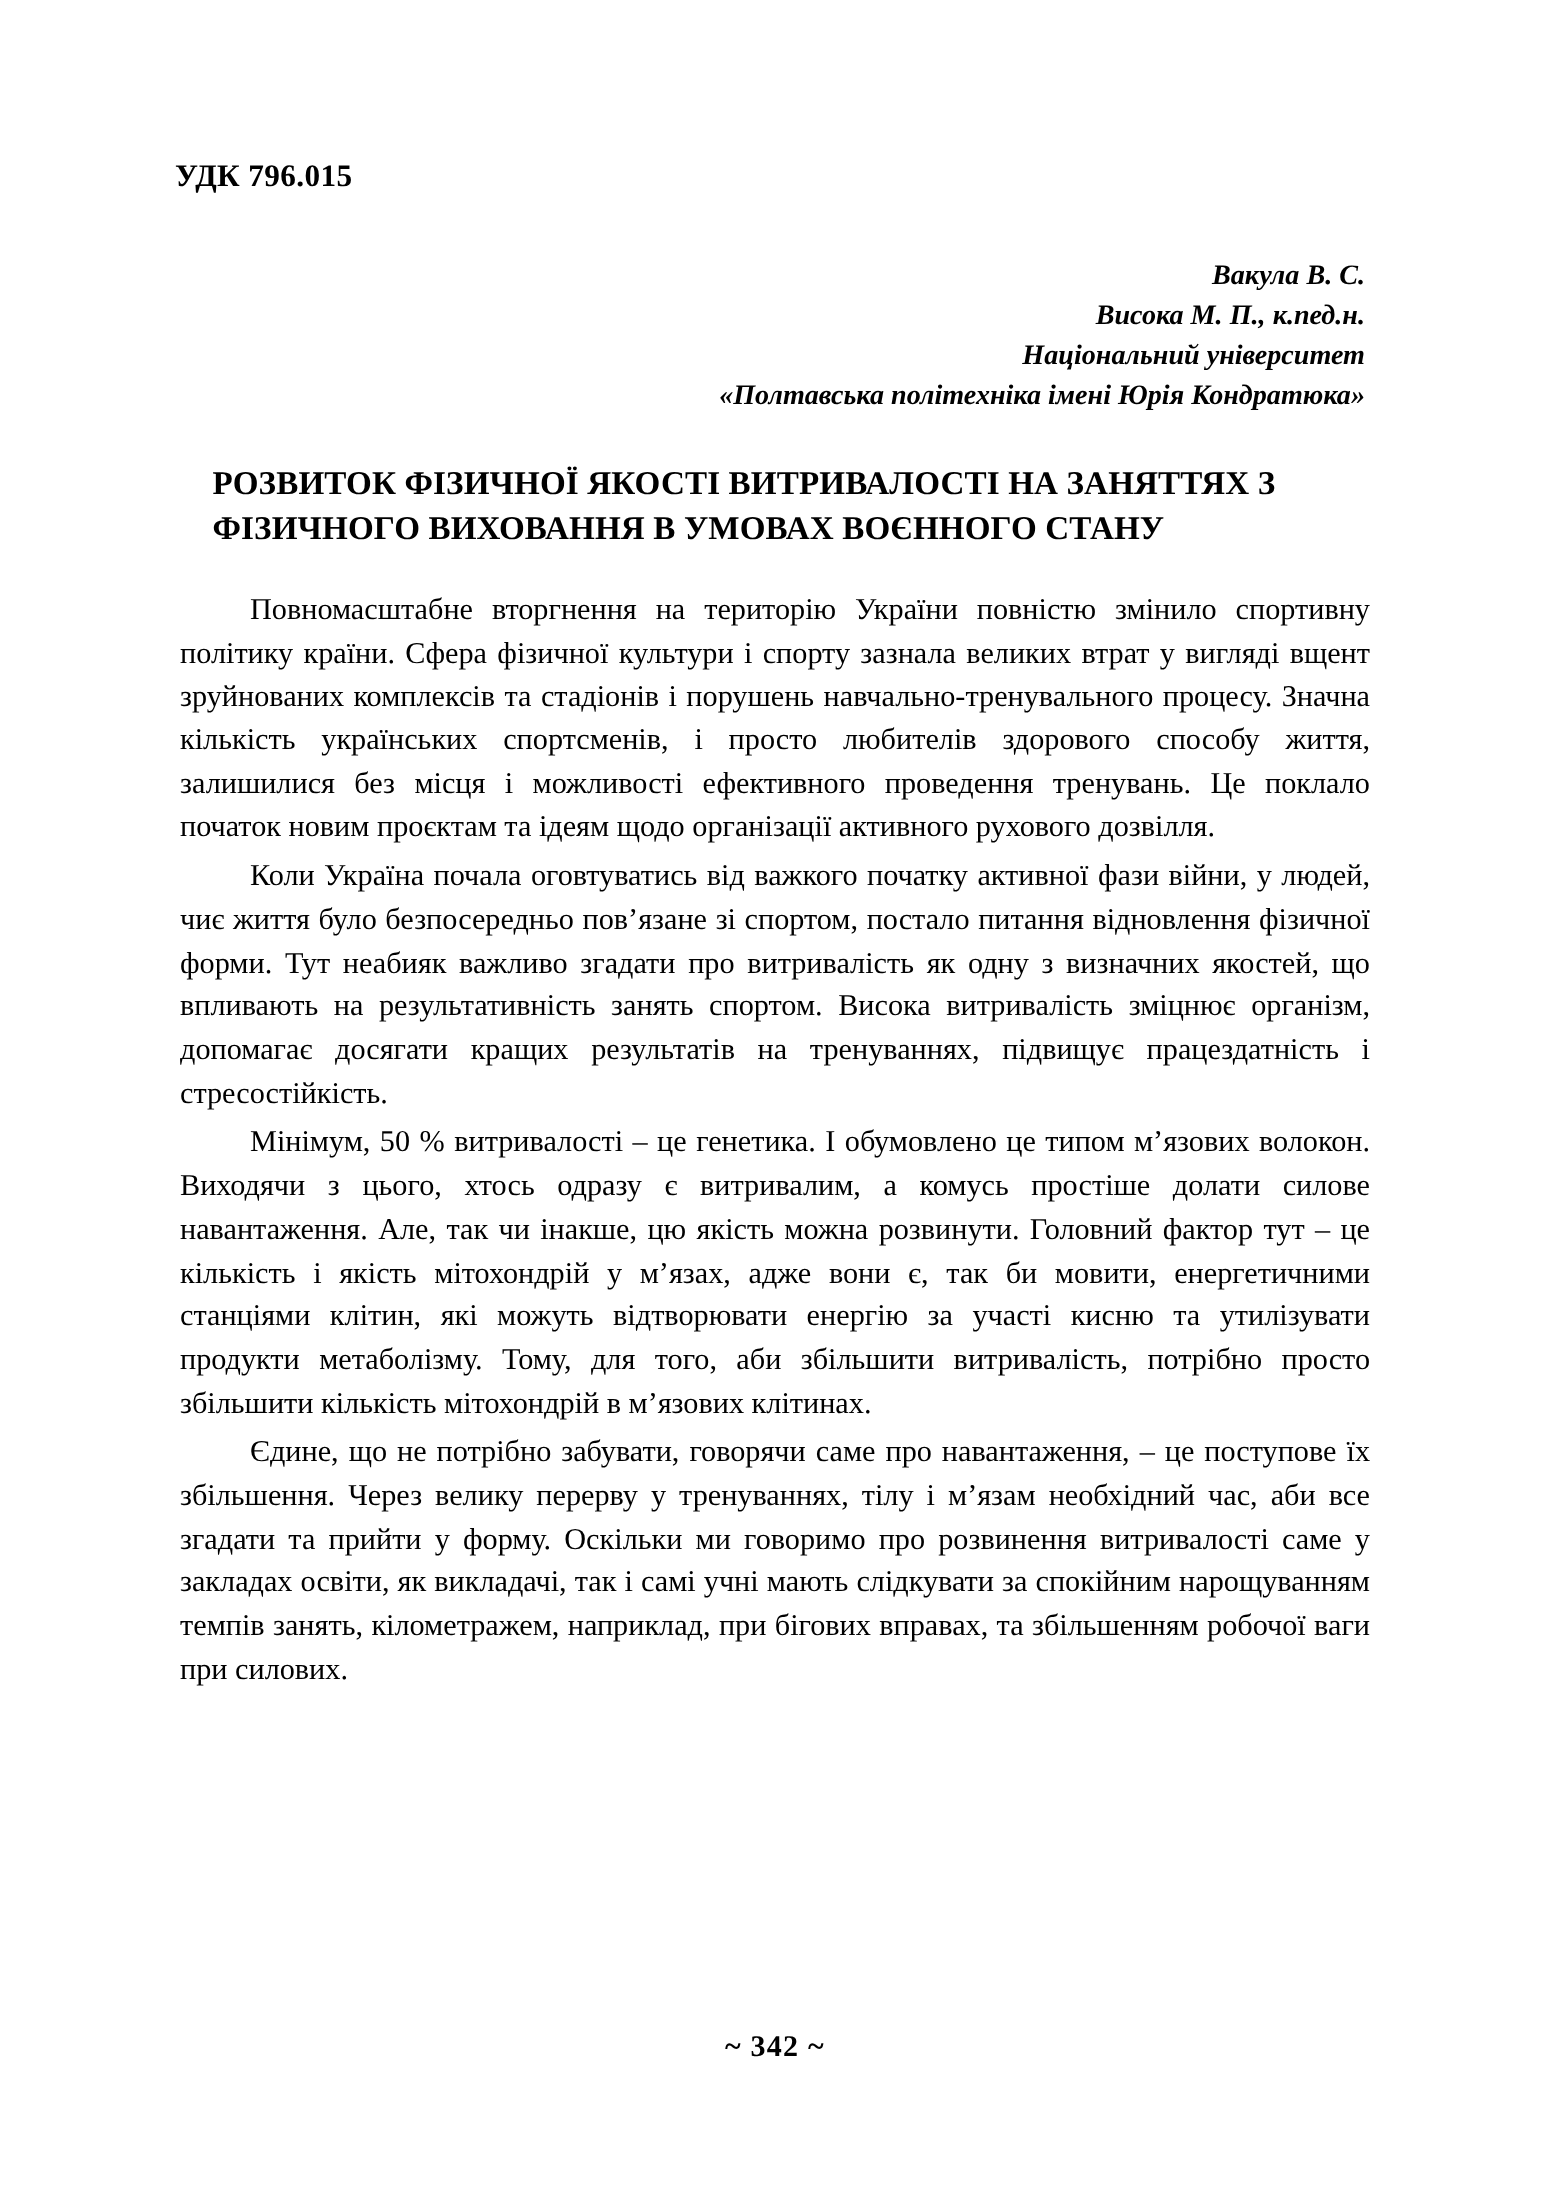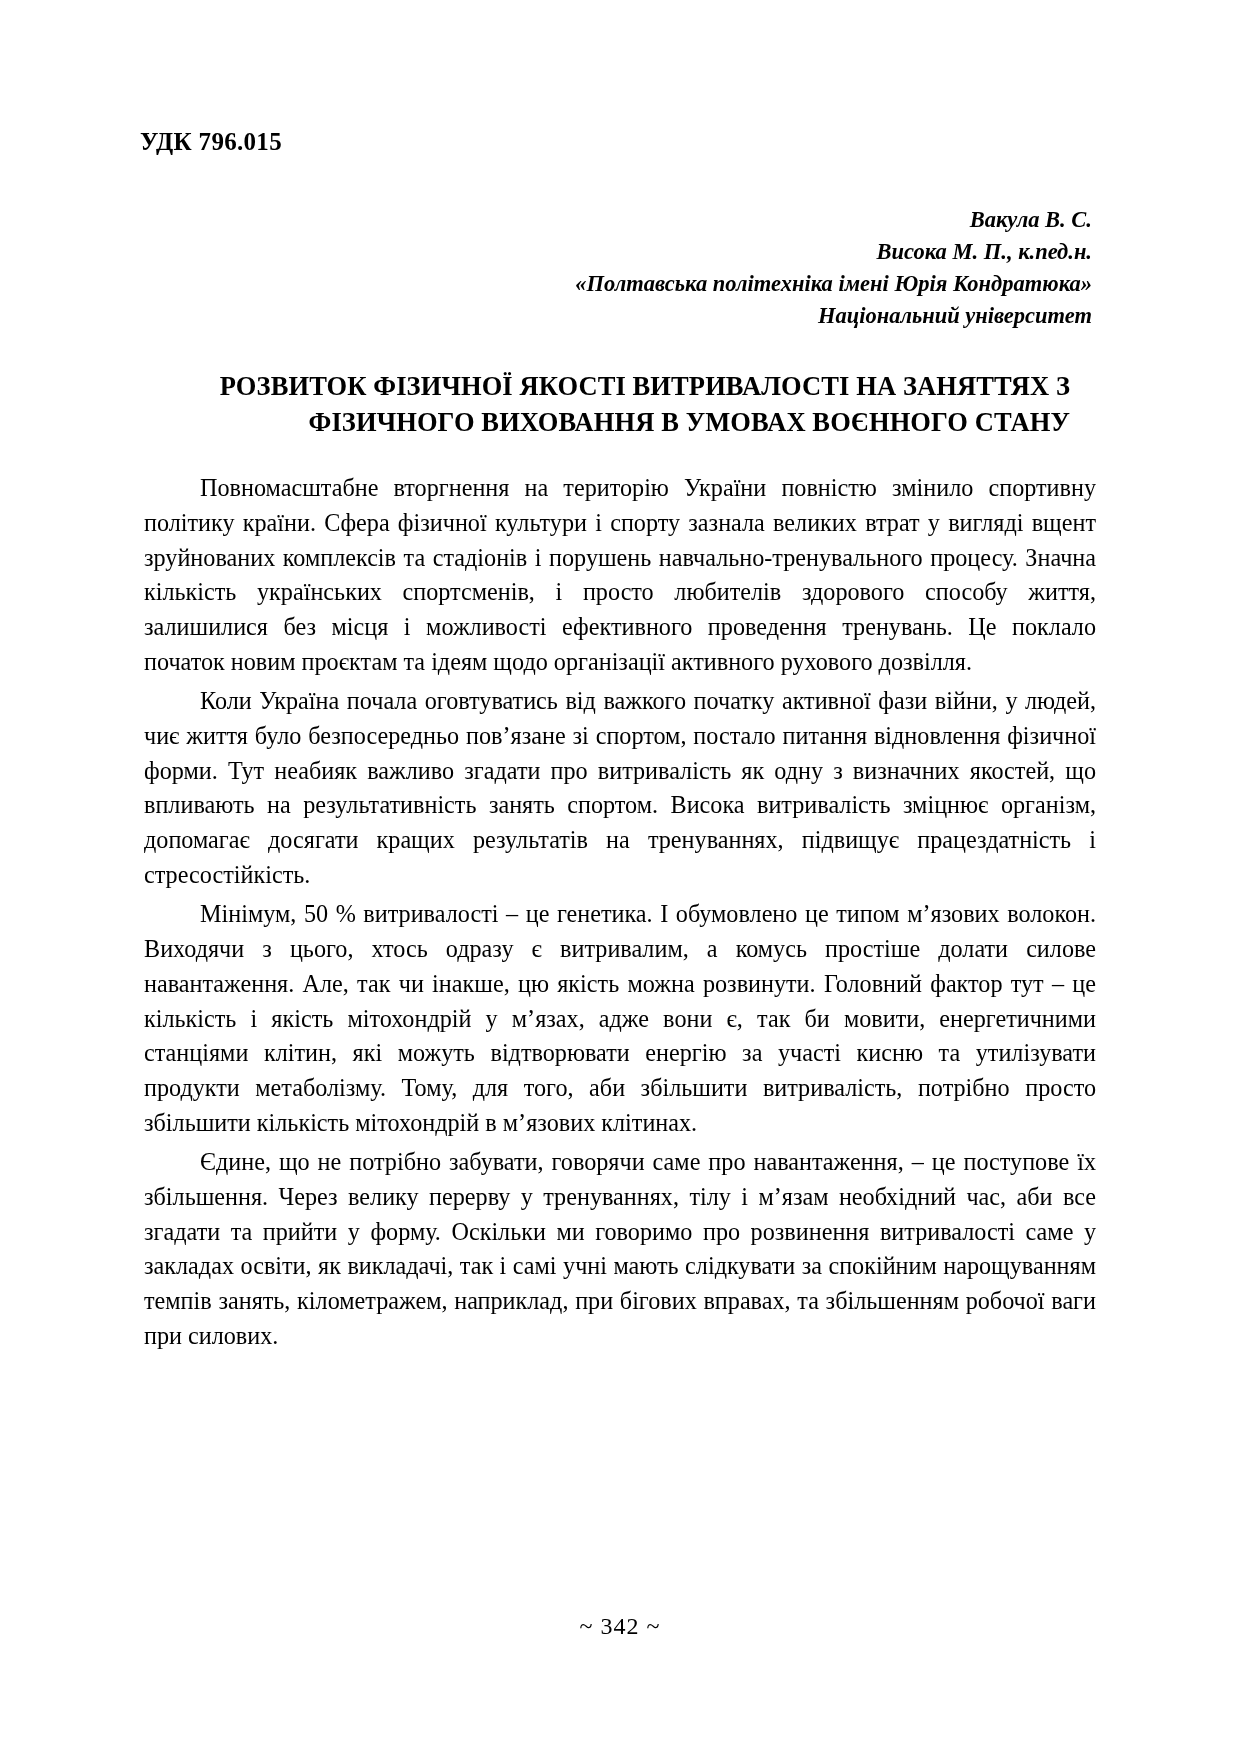--- a/index.html
+++ b/index.html
@@ -33,58 +33,59 @@
     font-style: italic;
     font-size: 22.5px;
     line-height: 1.42;
     margin: 0 8px 0 0;
     font-weight: bold;
   }
   .authors div {
     white-space: nowrap;
   }
   .title {
-    text-align: right;
+    text-align: left;
     font-size: 26.5px;
     font-weight: bold;
     line-height: 1.38;
     margin: 36px 30px 30px 30px;
     letter-spacing: 0.1px;
   }
   .body-text p {
     font-size: 24.2px;
     line-height: 1.44;
     text-align: justify;
     text-justify: inter-word;
     margin: 4px;
     text-indent: 56px;
     hyphens: none;
   }
   .footer {
     position: absolute;
     left: 0;
     right: 0;
-    bottom: 56px;
+    bottom: 44px;
     text-align: center;
     font-size: 24px;
     letter-spacing: 1px;
+    font-weight: bold;
   }
 </style>
 </head>
 <body>
 
 <div class="page">
 
   <div class="udk">УДК 796.015</div>
 
   <div class="authors">
     <div>Вакула В. С.</div>
     <div>Висока М. П., к.пед.н.</div>
+    <div>Національний університет</div>
     <div>«Полтавська політехніка імені Юрія Кондратюка»</div>
-    <div>Національний університет</div>
   </div>
 
   <h1 class="title">РОЗВИТОК ФІЗИЧНОЇ ЯКОСТІ ВИТРИВАЛОСТІ НА ЗАНЯТТЯХ З ФІЗИЧНОГО ВИХОВАННЯ В УМОВАХ ВОЄННОГО СТАНУ</h1>
 
   <div class="body-text">
     <p>Повномасштабне вторгнення на територію України повністю змінило спортивну політику країни. Сфера фізичної культури і спорту зазнала великих втрат у вигляді вщент зруйнованих комплексів та стадіонів і порушень навчально-тренувального процесу. Значна кількість українських спортсменів, і просто любителів здорового способу життя, залишилися без місця і можливості ефективного проведення тренувань. Це поклало початок новим проєктам та ідеям щодо організації активного рухового дозвілля.</p>
     <p>Коли Україна почала оговтуватись від важкого початку активної фази війни, у людей, чиє життя було безпосередньо пов’язане зі спортом, постало питання відновлення фізичної форми. Тут неабияк важливо згадати про витривалість як одну з визначних якостей, що впливають на результативність занять спортом. Висока витривалість зміцнює організм, допомагає досягати кращих результатів на тренуваннях, підвищує працездатність і стресостійкість.</p>
     <p>Мінімум, 50 % витривалості – це генетика. І обумовлено це типом м’язових волокон. Виходячи з цього, хтось одразу є витривалим, а комусь простіше долати силове навантаження. Але, так чи інакше, цю якість можна розвинути. Головний фактор тут – це кількість і якість мітохондрій у м’язах, адже вони є, так би мовити, енергетичними станціями клітин, які можуть відтворювати енергію за участі кисню та утилізувати продукти метаболізму. Тому, для того, аби збільшити витривалість, потрібно просто збільшити кількість мітохондрій в м’язових клітинах.</p>
     <p>Єдине, що не потрібно забувати, говорячи саме про навантаження, – це поступове їх збільшення. Через велику перерву у тренуваннях, тілу і м’язам необхідний час, аби все згадати та прийти у форму. Оскільки ми говоримо про розвинення витривалості саме у закладах освіти, як викладачі, так і самі учні мають слідкувати за спокійним нарощуванням темпів занять, кілометражем, наприклад, при бігових вправах, та збільшенням робочої ваги при силових.</p>
   </div>

